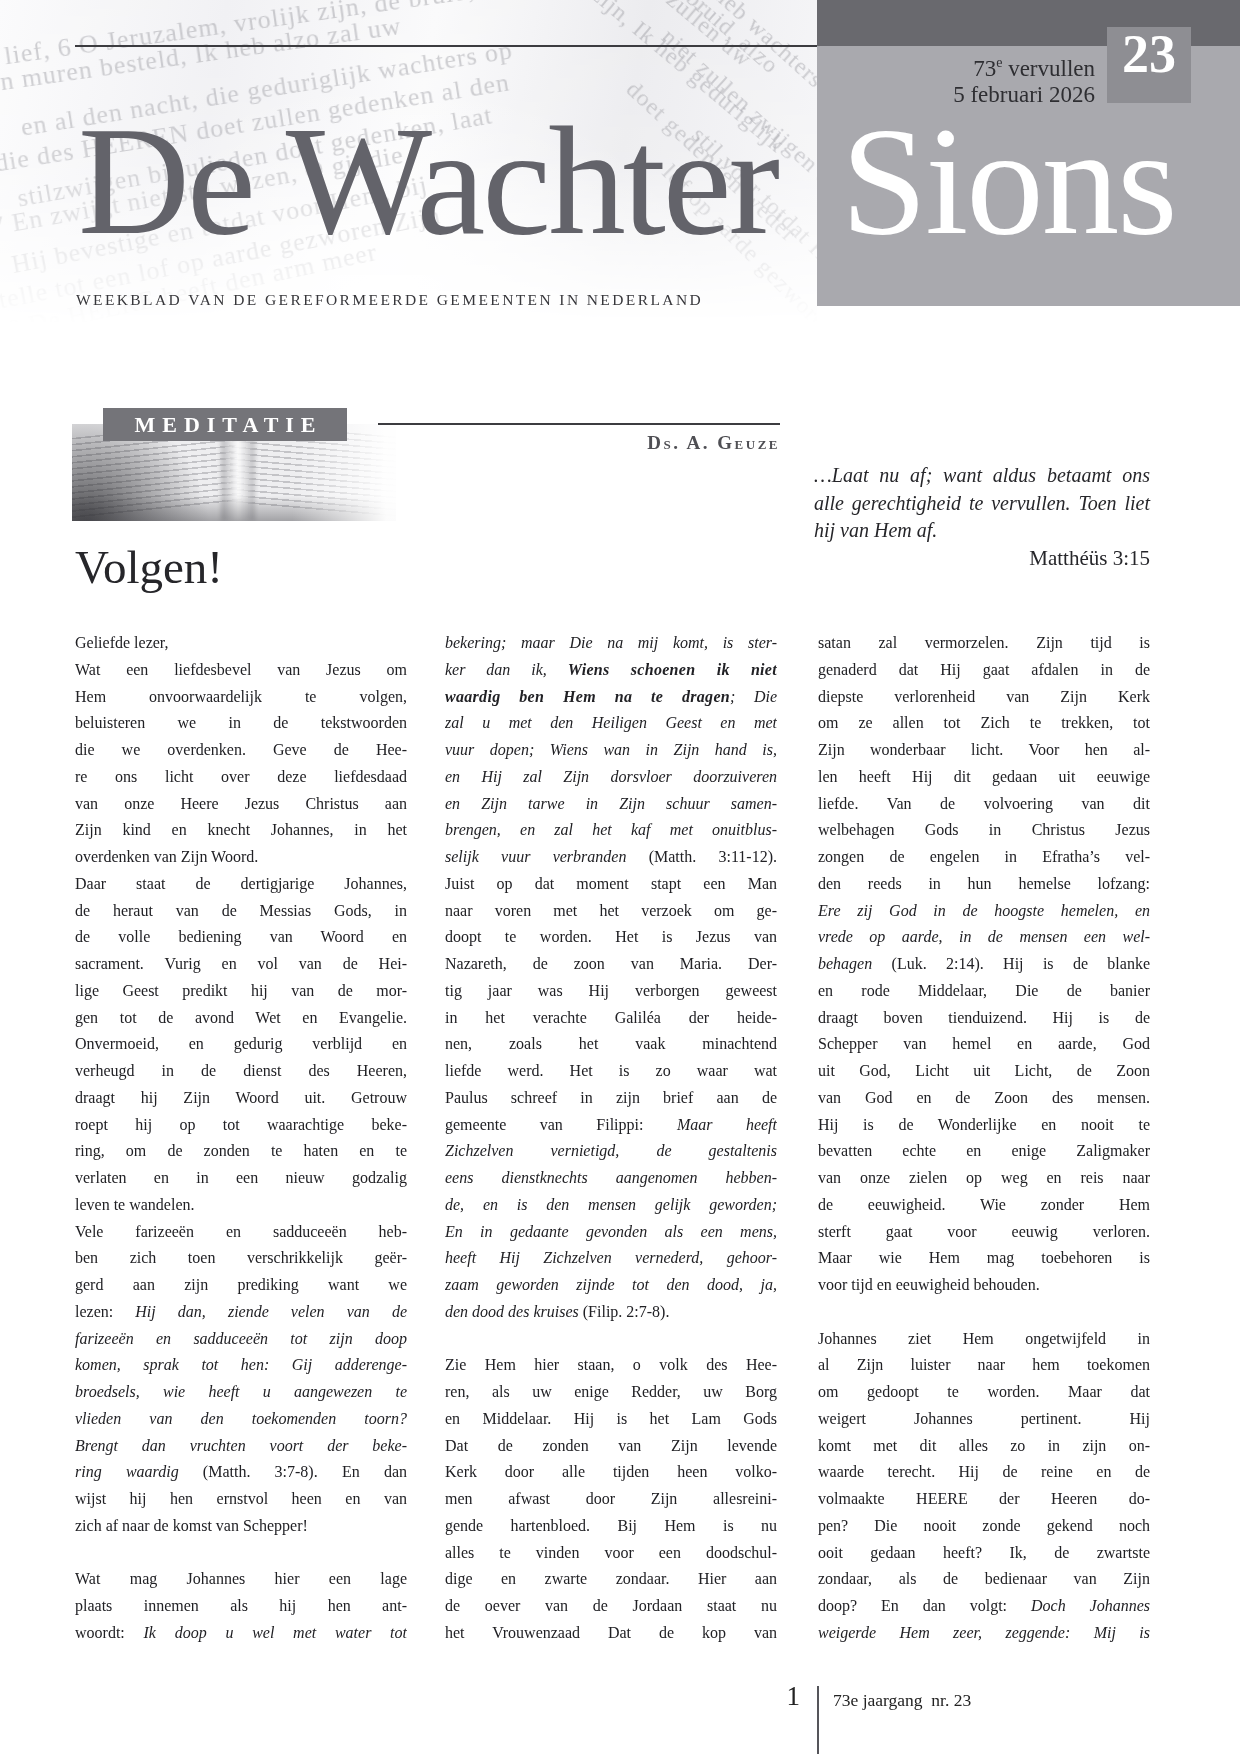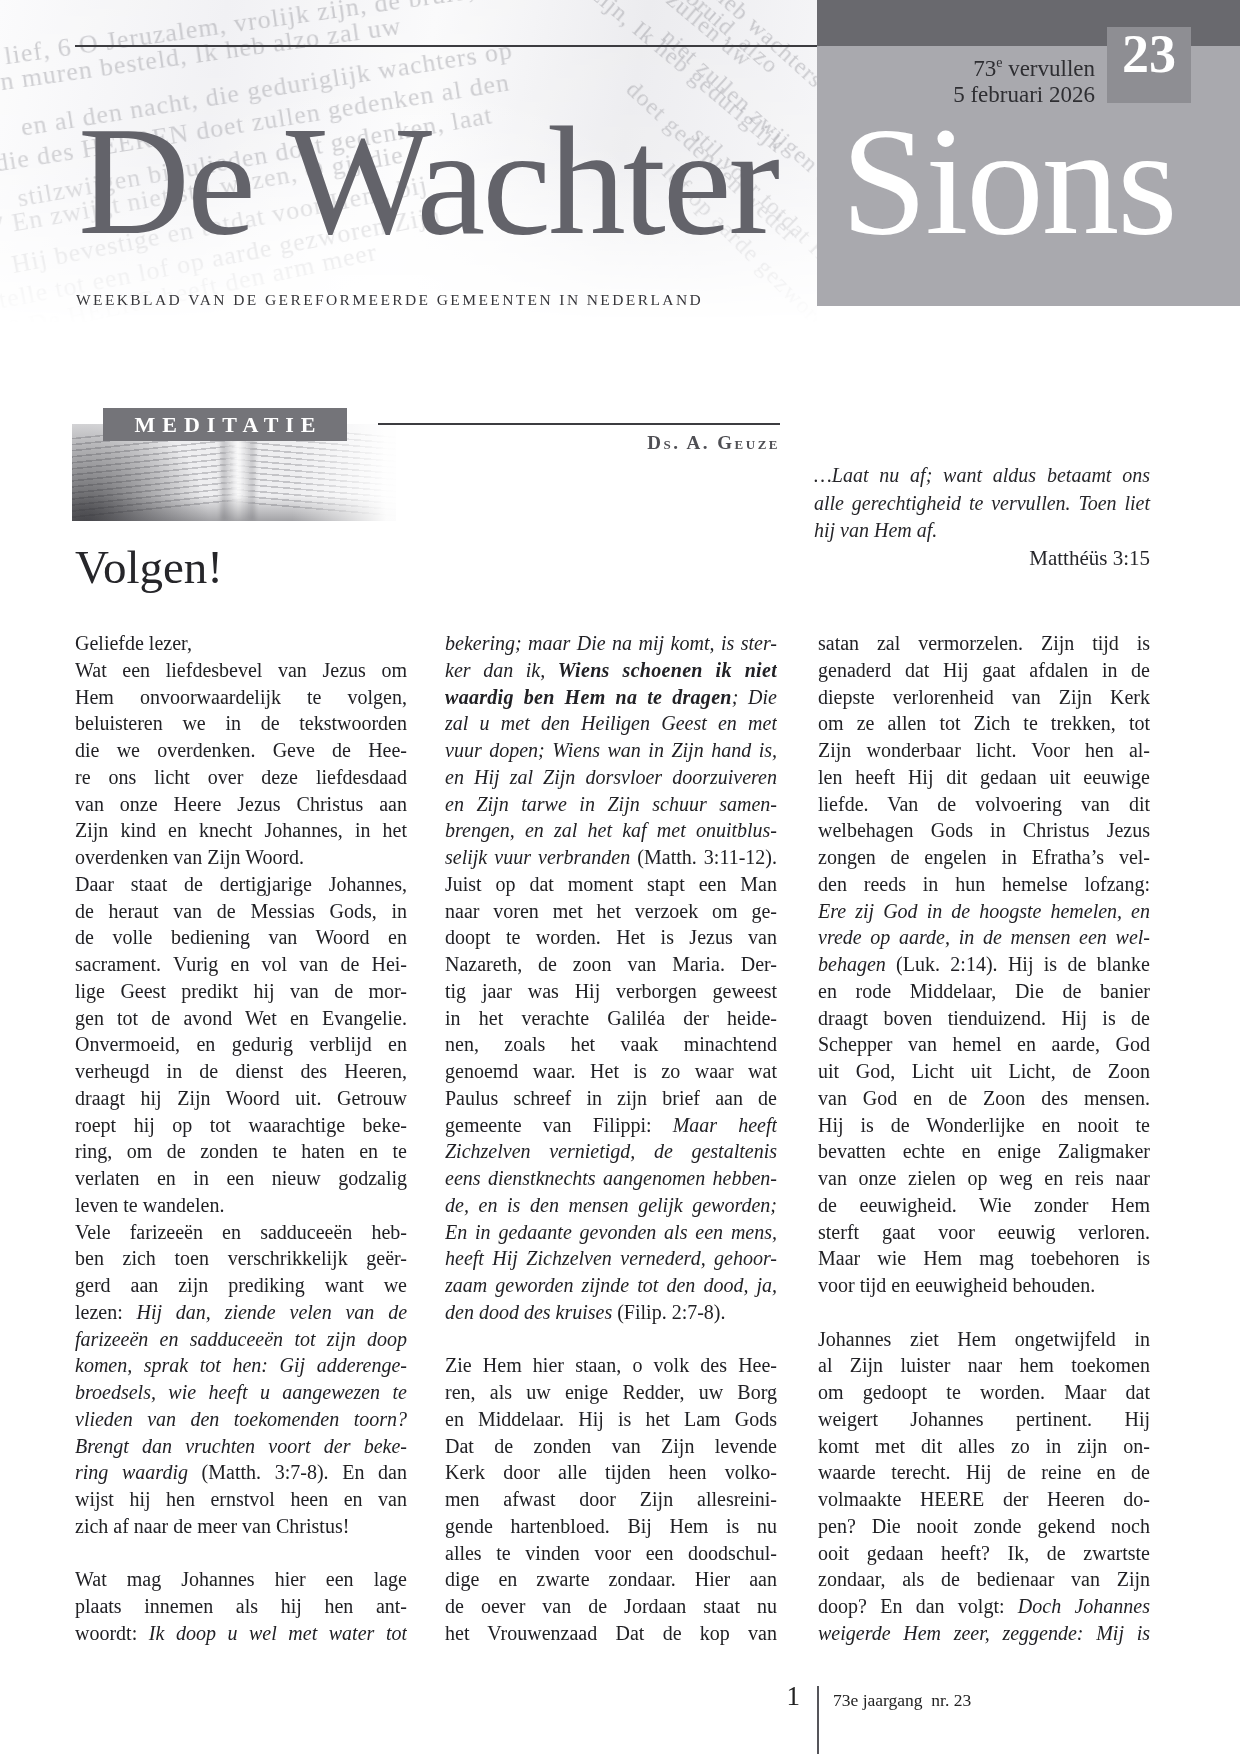--- a/index.html
+++ b/index.html
@@ -59,21 +59,21 @@
     background:linear-gradient(90deg,rgba(255,255,255,0) 68%,rgba(255,255,255,.96) 97%);}
 
   
   .quote{position:absolute;left:814px;top:462px;width:336px;font-size:20px;line-height:27.5px;color:#26262a;}
   .quote .ql{font-style:italic;text-align:justify;text-align-last:justify;}
   .quote .ql.qlast{text-align-last:left;}
   .quote .qref{text-align:right;font-style:normal;font-size:21px;}
 
   
   .art-title{position:absolute;left:75px;top:544px;font-size:47px;line-height:1;color:#26262a;}
-  .col{position:absolute;top:630px;width:332px;font-size:20px;line-height:26.75px;}
+  .col{position:absolute;top:630px;width:332px;font-size:16px;line-height:26.75px;}
   .col0{left:75px;} .col1{left:445px;} .col2{left:818px;}
   .bline{height:26.75px;overflow:hidden;text-align:justify;text-align-last:justify;white-space:normal;}
   .bline.pend{text-align-last:left;}
   .seg-i{font-style:italic;}
   .seg-bi{font-style:italic;font-weight:700;letter-spacing:.3px;}
 
   
   .page-num{position:absolute;left:740px;top:1681px;width:60px;text-align:right;font-size:27px;color:#222;}
   .foot-rule{position:absolute;left:817px;top:1686px;width:2px;height:68px;background:#55555a;}
   .foot-issue{position:absolute;left:833px;top:1690px;font-size:17.5px;color:#222;white-space:pre;}
@@ -169,21 +169,21 @@
       <div class="bline"><span class="seg-r">ben zich toen verschrikkelijk geër-</span></div>
       <div class="bline"><span class="seg-r">gerd aan zijn prediking want we</span></div>
       <div class="bline"><span class="seg-r">lezen: </span><span class="seg-i">Hij dan, ziende velen van de</span></div>
       <div class="bline"><span class="seg-i">farizeeën en sadduceeën tot zijn doop</span></div>
       <div class="bline"><span class="seg-i">komen, sprak tot hen: Gij adderenge-</span></div>
       <div class="bline"><span class="seg-i">broedsels, wie heeft u aangewezen te</span></div>
       <div class="bline"><span class="seg-i">vlieden van den toekomenden toorn?</span></div>
       <div class="bline"><span class="seg-i">Brengt dan vruchten voort der beke-</span></div>
       <div class="bline"><span class="seg-i">ring waardig </span><span class="seg-r">(Matth. 3:7-8). En dan</span></div>
       <div class="bline"><span class="seg-r">wijst hij hen ernstvol heen en van</span></div>
-      <div class="bline pend"><span class="seg-r">zich af naar de meer van Christus!</span></div>
+      <div class="bline pend"><span class="seg-r">zich af naar de komst van Schepper!</span></div>
       <div class="bline"></div>
       <div class="bline"><span class="seg-r">Wat mag Johannes hier een lage</span></div>
       <div class="bline"><span class="seg-r">plaats innemen als hij hen ant-</span></div>
       <div class="bline"><span class="seg-r">woordt: </span><span class="seg-i">Ik doop u wel met water tot</span></div>
     </div>
   <div class="col col1">
       <div class="bline"><span class="seg-i">bekering; maar Die na mij komt, is ster-</span></div>
       <div class="bline"><span class="seg-i">ker dan ik, </span><span class="seg-bi">Wiens schoenen ik niet</span></div>
       <div class="bline"><span class="seg-bi">waardig ben Hem na te dragen</span><span class="seg-i">; Die</span></div>
       <div class="bline"><span class="seg-i">zal u met den Heiligen Geest en met</span></div>
@@ -192,21 +192,21 @@
       <div class="bline"><span class="seg-i">en Zijn tarwe in Zijn schuur samen-</span></div>
       <div class="bline"><span class="seg-i">brengen, en zal het kaf met onuitblus-</span></div>
       <div class="bline"><span class="seg-i">selijk vuur verbranden </span><span class="seg-r">(Matth. 3:11-12).</span></div>
       <div class="bline"><span class="seg-r">Juist op dat moment stapt een Man</span></div>
       <div class="bline"><span class="seg-r">naar voren met het verzoek om ge-</span></div>
       <div class="bline"><span class="seg-r">doopt te worden. Het is Jezus van</span></div>
       <div class="bline"><span class="seg-r">Nazareth, de zoon van Maria. Der-</span></div>
       <div class="bline"><span class="seg-r">tig jaar was Hij verborgen geweest</span></div>
       <div class="bline"><span class="seg-r">in het verachte Galiléa der heide-</span></div>
       <div class="bline"><span class="seg-r">nen, zoals het vaak minachtend</span></div>
-      <div class="bline"><span class="seg-r">genoemd waar. Het is zo waar wat</span></div>
+      <div class="bline"><span class="seg-r">liefde werd. Het is zo waar wat</span></div>
       <div class="bline"><span class="seg-r">Paulus schreef in zijn brief aan de</span></div>
       <div class="bline"><span class="seg-r">gemeente van Filippi: </span><span class="seg-i">Maar heeft</span></div>
       <div class="bline"><span class="seg-i">Zichzelven vernietigd, de gestaltenis</span></div>
       <div class="bline"><span class="seg-i">eens dienstknechts aangenomen hebben-</span></div>
       <div class="bline"><span class="seg-i">de, en is den mensen gelijk geworden;</span></div>
       <div class="bline"><span class="seg-i">En in gedaante gevonden als een mens,</span></div>
       <div class="bline"><span class="seg-i">heeft Hij Zichzelven vernederd, gehoor-</span></div>
       <div class="bline"><span class="seg-i">zaam geworden zijnde tot den dood, ja,</span></div>
       <div class="bline pend"><span class="seg-i">den dood des kruises </span><span class="seg-r">(Filip. 2:7-8).</span></div>
       <div class="bline"></div>

